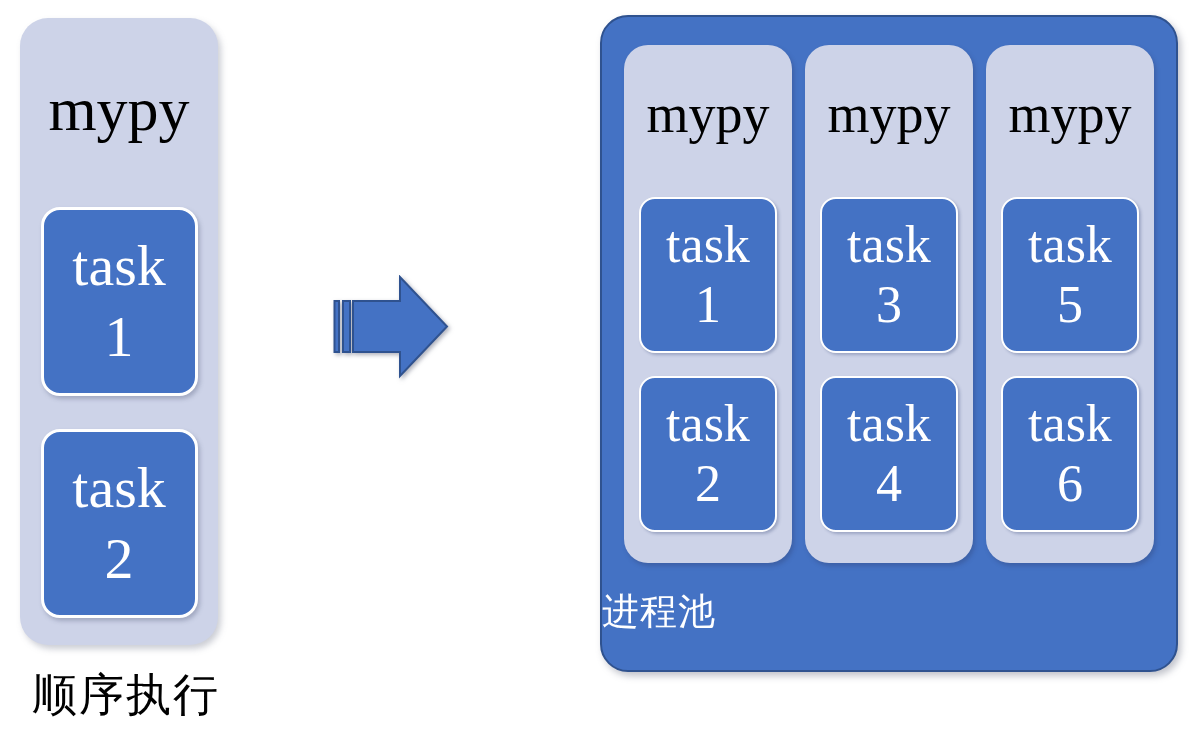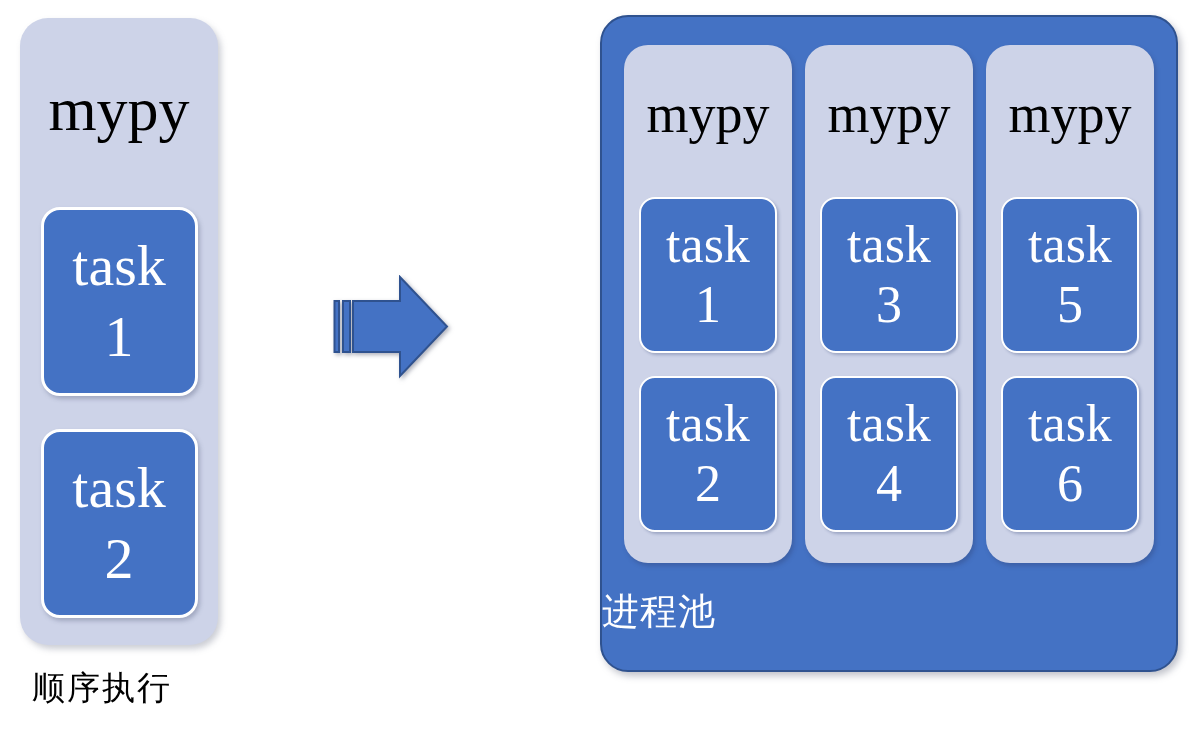--- a/index.html
+++ b/index.html
@@ -46,21 +46,21 @@
     text-align: center;
     box-shadow: 2px 3px 4px rgba(80,90,120,0.35);
   }
   .seq-task.first { margin-top: 67px; }
   .seq-task.second { margin-top: 33px; }
 
   .seq-caption {
     position: absolute;
     left: 32px; top: 669px;
     font-family: "Liberation Sans", sans-serif;
-    font-size: 33px;
+    font-size: 45px;
     line-height: 1.15;
     letter-spacing: 2px;
     color: #000000;
   }
 
   
   .arrow-svg {
     position: absolute;
     left: 333px; top: 275px;
     filter: drop-shadow(2px 2.5px 2px rgba(95,100,120,0.5));

